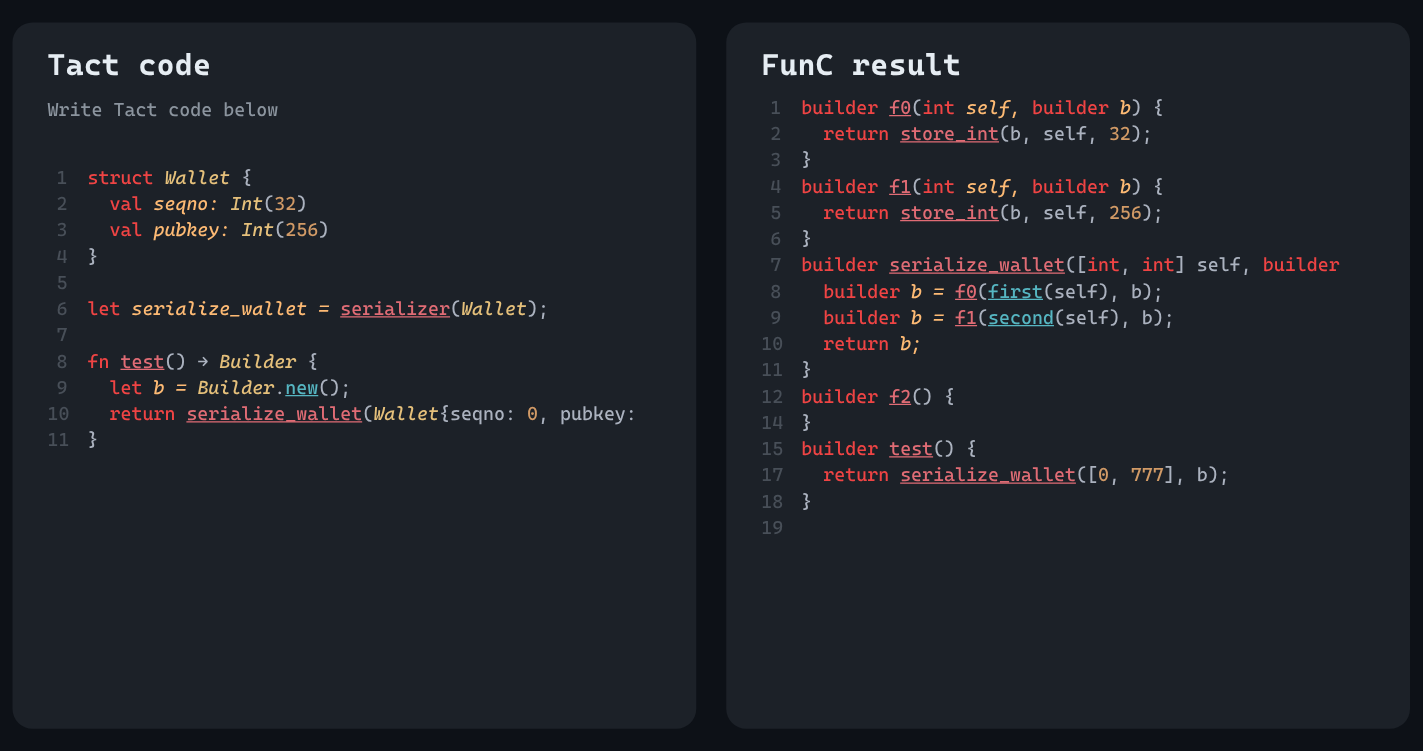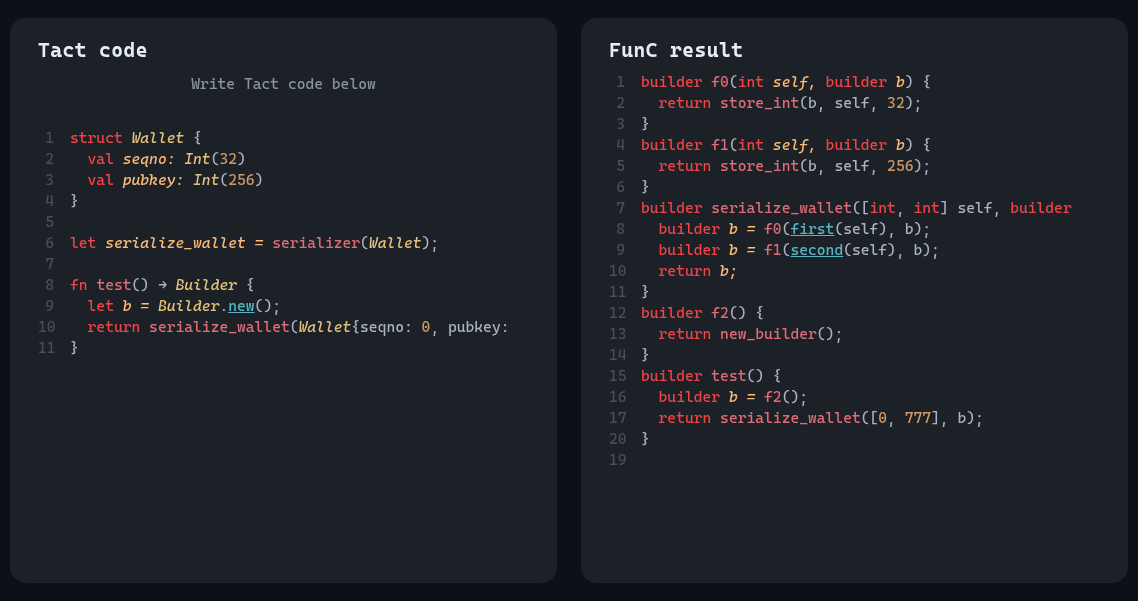--- a/index.html
+++ b/index.html
@@ -21,32 +21,31 @@
     flex: 1;
     background: #1c2128;
     border-radius: 16px;
     padding: 20px 28px 10px 28px;
     display: flex;
     flex-direction: column;
     overflow: hidden;
     position: relative;
   }
   .panel-title {
-    font-size: 20px;
+    font-size: 24px;
     font-weight: 700;
     color: #e6edf3;
     margin-bottom: 10px;
     letter-spacing: 0.5px;
   }
   .panel-subtitle {
     font-size: 15px;
     color: #8b949e;
     line-height: 1.7;
     margin-bottom: 30px;
-    text-align: center;
   }
   .code-area {
     flex: 1;
     overflow: auto;
     font-size: 15px;
     line-height: 21px;
     position: relative;
   }
   .code-area::-webkit-scrollbar {
     height: 8px;
@@ -71,21 +70,21 @@
     flex-shrink: 0;
     padding-right: 16px;
   }
   .code-content {
     flex: 1;
     white-space: pre;
   }
   .tok-kw    { color: #ef4444; }   
   .tok-type  { color: #e5c07b; font-style: italic; }   
   .tok-num   { color: #d19a66; }   
-  .tok-fn    { color: #e06c75; }   
+  .tok-fn    { color: #e06c75; text-decoration: underline; }   
   .tok-fn2   { color: #56b6c2; text-decoration: underline; }   
   .tok-punc  { color: #abb2bf; }   
   .tok-id    { color: #fdba74; font-style: italic; }   
 </style>
 </head>
 <body>
 
 <div class="container">
 
   <div class="panel">
@@ -114,23 +113,21 @@
         <div class="code-line"><span class="lineno">3</span><span class="code-content"><span class="tok-punc">}</span></span></div>
         <div class="code-line"><span class="lineno">4</span><span class="code-content"><span class="tok-kw">builder</span><span class="tok-id"> </span><span class="tok-fn">f1</span><span class="tok-punc">(</span><span class="tok-kw">int</span><span class="tok-id"> self, </span><span class="tok-kw">builder</span><span class="tok-id"> b</span><span class="tok-punc">) {</span></span></div>
         <div class="code-line"><span class="lineno">5</span><span class="code-content"><span class="tok-id">  </span><span class="tok-kw">return</span><span class="tok-id"> </span><span class="tok-fn">store_int</span><span class="tok-punc">(b, self, </span><span class="tok-num">256</span><span class="tok-punc">);</span></span></div>
         <div class="code-line"><span class="lineno">6</span><span class="code-content"><span class="tok-punc">}</span></span></div>
         <div class="code-line"><span class="lineno">7</span><span class="code-content"><span class="tok-kw">builder</span><span class="tok-id"> </span><span class="tok-fn">serialize_wallet</span><span class="tok-punc">([</span><span class="tok-kw">int</span><span class="tok-punc">, </span><span class="tok-kw">int</span><span class="tok-punc">] self, </span><span class="tok-kw">builder</span><span class="tok-id"> </span></span></div>
         <div class="code-line"><span class="lineno">8</span><span class="code-content"><span class="tok-id">  </span><span class="tok-kw">builder</span><span class="tok-id"> b = </span><span class="tok-fn">f0</span><span class="tok-punc">(</span><span class="tok-fn2">first</span><span class="tok-punc">(self), b);</span></span></div>
         <div class="code-line"><span class="lineno">9</span><span class="code-content"><span class="tok-id">  </span><span class="tok-kw">builder</span><span class="tok-id"> b = </span><span class="tok-fn">f1</span><span class="tok-punc">(</span><span class="tok-fn2">second</span><span class="tok-punc">(self), b);</span></span></div>
         <div class="code-line"><span class="lineno">10</span><span class="code-content"><span class="tok-id">  </span><span class="tok-kw">return</span><span class="tok-id"> b;</span></span></div>
         <div class="code-line"><span class="lineno">11</span><span class="code-content"><span class="tok-punc">}</span></span></div>
         <div class="code-line"><span class="lineno">12</span><span class="code-content"><span class="tok-kw">builder</span><span class="tok-id"> </span><span class="tok-fn">f2</span><span class="tok-punc">() {</span></span></div>
-        <div class="code-line"><span class="lineno">13</span><span class="code-content"><span class="tok-id">  </span><span class="tok-kw">return</span><span class="tok-id"> </span><span class="tok-fn">new_builder</span><span class="tok-punc">();</span></span></div>
         <div class="code-line"><span class="lineno">14</span><span class="code-content"><span class="tok-punc">}</span></span></div>
         <div class="code-line"><span class="lineno">15</span><span class="code-content"><span class="tok-kw">builder</span><span class="tok-id"> </span><span class="tok-fn">test</span><span class="tok-punc">() {</span></span></div>
-        <div class="code-line"><span class="lineno">16</span><span class="code-content"><span class="tok-id">  </span><span class="tok-kw">builder</span><span class="tok-id"> b = </span><span class="tok-fn">f2</span><span class="tok-punc">();</span></span></div>
         <div class="code-line"><span class="lineno">17</span><span class="code-content"><span class="tok-id">  </span><span class="tok-kw">return</span><span class="tok-id"> </span><span class="tok-fn">serialize_wallet</span><span class="tok-punc">([</span><span class="tok-num">0</span><span class="tok-punc">, </span><span class="tok-num">777</span><span class="tok-punc">], b);</span></span></div>
-        <div class="code-line"><span class="lineno">20</span><span class="code-content"><span class="tok-punc">}</span></span></div>
+        <div class="code-line"><span class="lineno">18</span><span class="code-content"><span class="tok-punc">}</span></span></div>
         <div class="code-line"><span class="lineno">19</span><span class="code-content"><span class="tok-id"></span></span></div>
       </div>
   </div>
 
 </div>
 
 </body></html>

